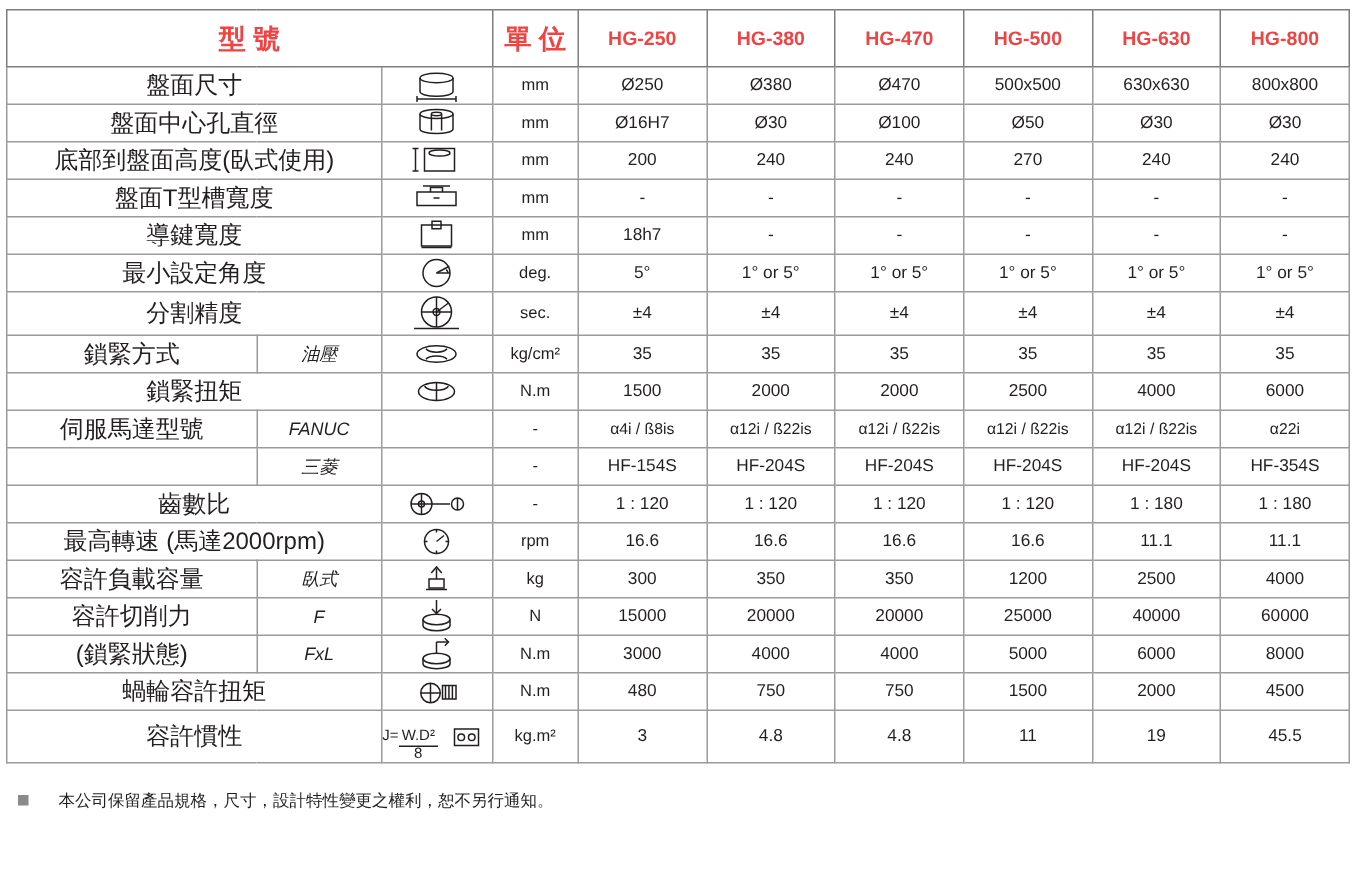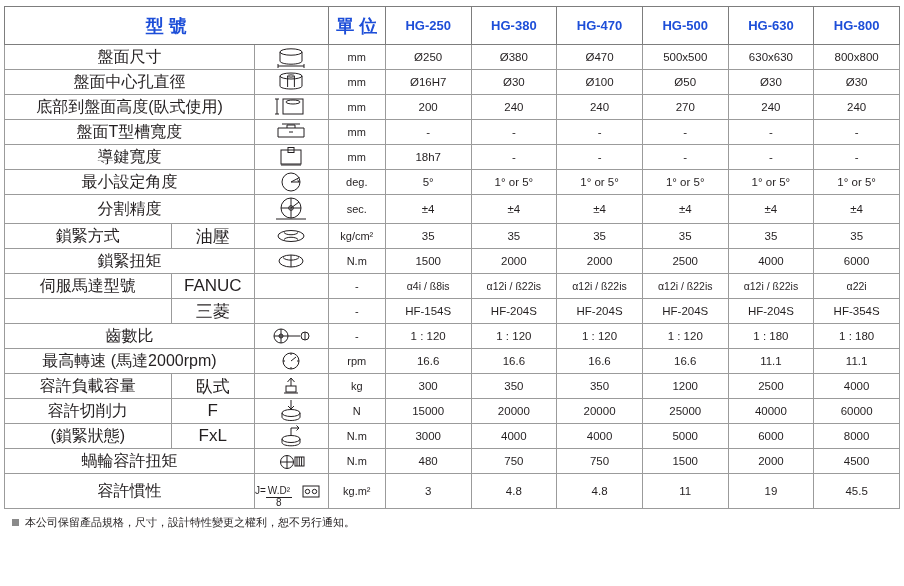--- a/index.html
+++ b/index.html
@@ -28,21 +28,21 @@
     text-align: center;
     vertical-align: middle;
     height: 25px;
   }
   
   tr.hdr th {
     background: #ffffff;
     font-size: 18px;
     font-weight: bold;
     height: 38px;
-    color: #1d4ed8;
+    color: #ef4444;
     border: 1px solid #7d7d7d;
   }
   tr.hdr th.model {
     font-size: 13px;
   }
   th.h-name {
     text-align: left;
     padding-left: 10px;
     font-size: 19px;
   }
@@ -55,21 +55,22 @@
 
   td.name {
     text-align: left;
     padding-left: 8px;
     font-size: 16px;
     white-space: nowrap;
   }
   td.sub {
     text-align: left;
     padding-left: 8px;
-    font-size: 17px;
+    font-size: 12px;
+    font-style: italic;
   }
   td.icon {
     text-align: center;
     padding: 0;
   }
   td.unit { font-size: 11px; }
   td.val  { font-size: 11.5px; }
   td.val.small { font-size: 10.5px; }
 
   .icon svg { display: block; margin: 0 auto; }
@@ -83,27 +84,27 @@
   .jformula .frac {
     display: inline-block;
     vertical-align: middle;
     text-align: center;
     margin-top: 12px;
   }
   .jformula .frac .num { display: block; border-bottom: 1px solid #231f20; padding: 0 2px; }
   .jformula .frac .den { display: block; padding: 0 2px; }
 
   .footnote {
-    margin-top: 6px;
+    margin-top: 17px;
     padding-left: 8px;
     font-size: 11px;
     color: #231f20;
     display: flex;
     align-items: center;
-    gap: 6px;
+    gap: 20px;
   }
   .footnote .sq {
     display: inline-block;
     width: 7px; height: 7px;
     background: #8a8a8a;
   }
 </style>
 </head>
 <body>
 

